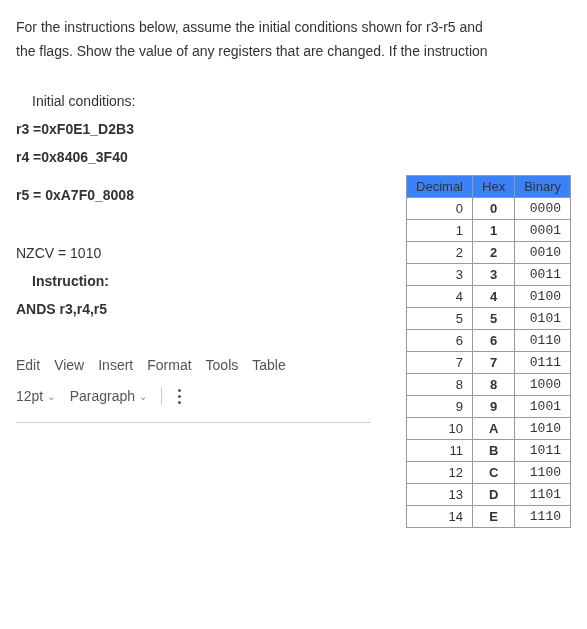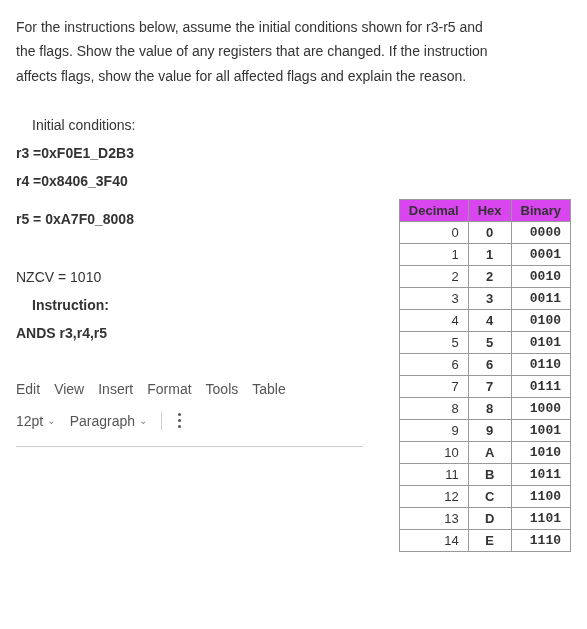--- a/index.html
+++ b/index.html
@@ -48,30 +48,30 @@
       border-collapse: collapse;
       font-family: Arial, sans-serif;
       font-size: 13px;
     }
     .hex-table th, .hex-table td {
       border: 1px solid #999;
       padding: 3px 9px;
       text-align: right;
     }
     .hex-table th {
-      background-color: #d946ef;
-      font-weight: bold;
+      background-color: #3b82f6;
+      font-weight: normal;
       text-align: center;
     }
     .hex-table td {
       background-color: #fff;
     }
     .hex-table td.bin {
       font-family: 'Courier New', monospace;
-      font-weight: bold;
+      font-weight: normal;
     }
     .hex-table td.hex {
       font-weight: bold;
       text-align: center;
     }
     .editor-toolbar {
       margin-top: 40px;
     }
     .editor-menu {
       display: flex;
@@ -126,21 +126,20 @@
     .bold {
       font-weight: bold;
     }
   </style>
 </head>
 <body>
 
 <div class="question-text">
   <p>For the instructions below, assume the initial conditions shown for r3-r5 and</p>
   <p>the flags. Show the value of any registers that are changed. If the instruction</p>
-  <p>affects flags, show the value for all affected flags and explain the reason.</p>
 </div>
 
 <div class="section-label">Initial conditions:</div>
 
 <div class="reg-value bold">r3 =0xF0E1_D2B3</div>
 <div class="reg-value bold">r4 =0x8406_3F40</div>
 
 <div class="content-row">
   <div class="left-col">
     <div class="reg-value bold">r5 = 0xA7F0_8008</div>

